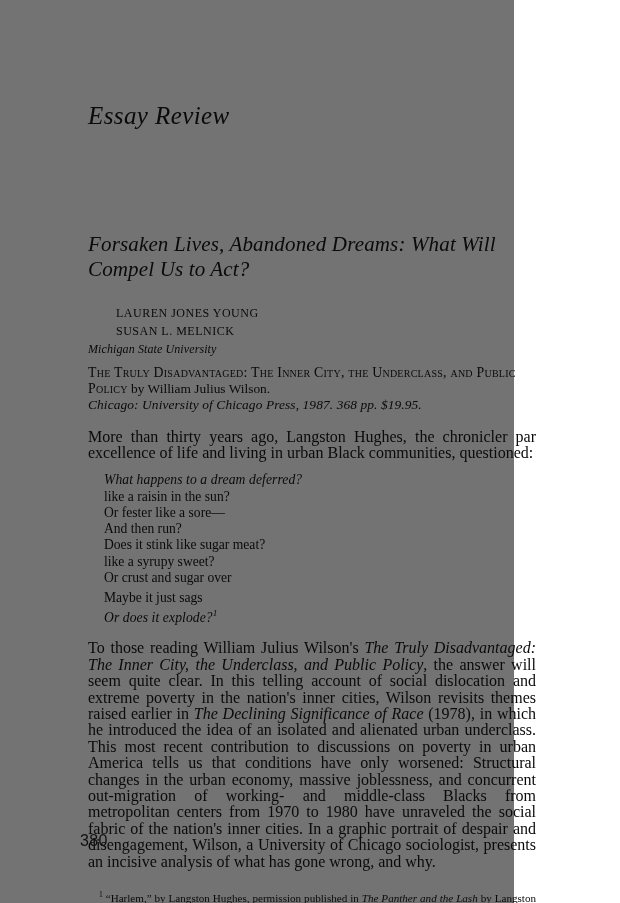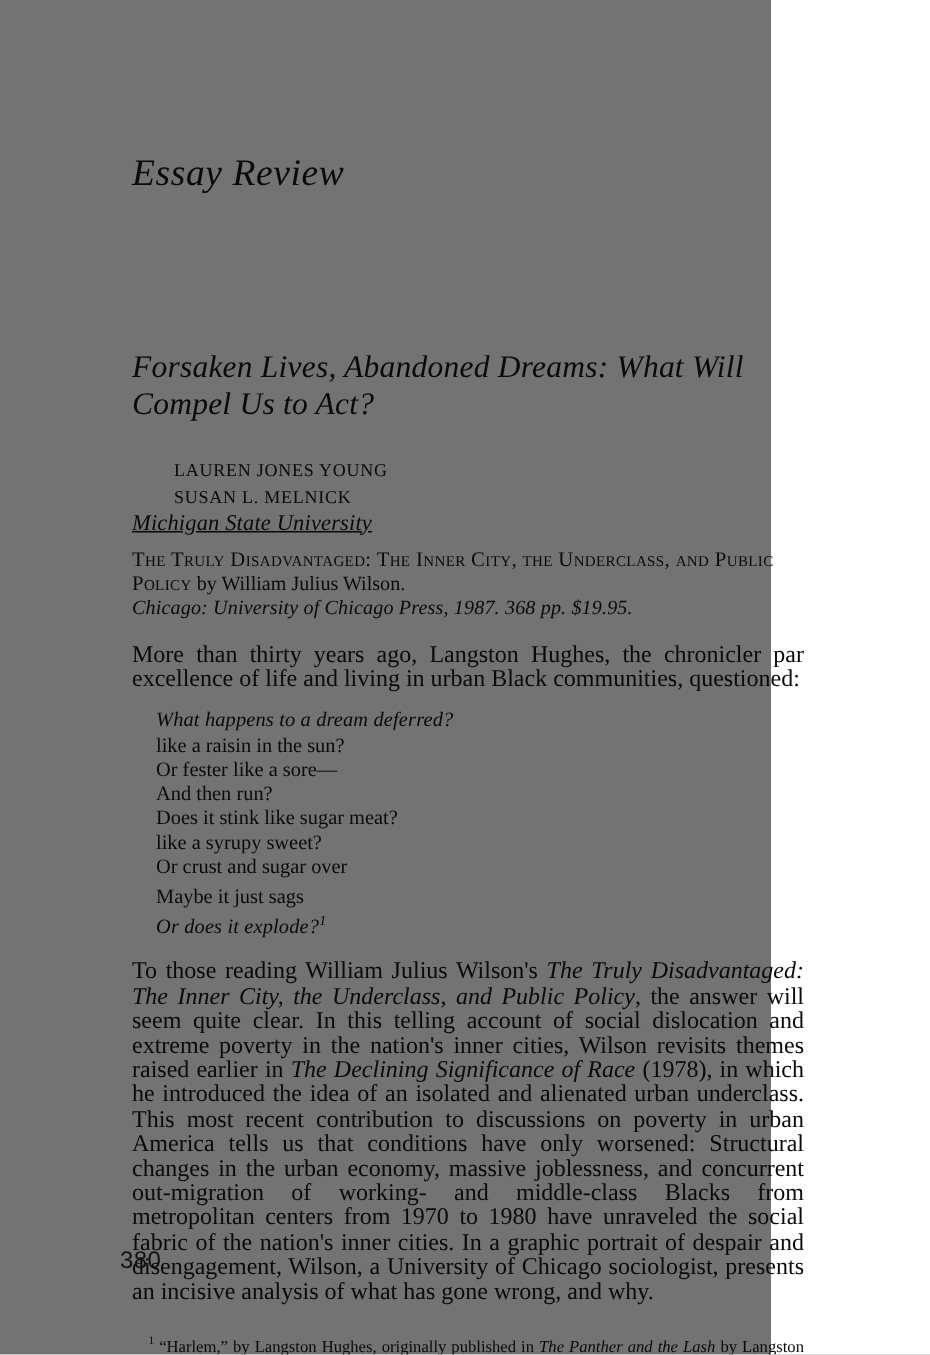--- a/index.html
+++ b/index.html
@@ -61,24 +61,23 @@
   .author-name {
     display: block;
     font-size: 12px;
     line-height: 17.6px;
     letter-spacing: 0.5px;
     margin-left: 28px;
   }
   .affiliation {
     display: block;
     font-style: italic;
-    font-size: 15px;
+    font-size: 12px;
     line-height: 17.5px;
     letter-spacing: 0.1px;
-    text-decoration: underline;
   }
 
   
   .citation {
     margin: 0;
     padding-top: 7px;
     font-size: 13.4px;
     line-height: 16.2px;
   }
   .citation .smallcaps {
@@ -196,21 +195,21 @@
         <span class="poem-line">And then run?</span>
         <span class="poem-line">Does it stink like sugar meat?</span>
         <span class="poem-line">like a syrupy sweet?</span>
         <span class="poem-line">Or crust and sugar over</span>
         <span class="poem-line gap">Maybe it just sags</span>
         <span class="poem-line ital gap">Or does it explode?<sup>1</sup></span>
       </div>
 
     <p class="body-para para-main"><span>To those reading William Julius Wilson's </span><i>The Truly Disadvantaged: The Inner City, the Underclass, and Public Policy</i><span>, the answer will seem quite clear. In this telling account of social dislocation and extreme poverty in the nation's inner cities, Wilson revisits themes raised earlier in </span><i>The Declining Significance of Race</i><span> (1978), in which he introduced the idea of an isolated and alienated urban underclass. This most recent contribution to discussions on poverty in urban America tells us that conditions have only worsened: Structural changes in the urban economy, massive joblessness, and concurrent out-migration of working- and middle-class Blacks from metropolitan centers from 1970 to 1980 have unraveled the social fabric of the nation's inner cities. In a graphic portrait of despair and disengagement, Wilson, a University of Chicago sociologist, presents an incisive analysis of what has gone wrong, and why.</span></p>
 
-    <p class="footnote"><span class="fn-indent"></span><sup>1</sup><span> “Harlem,” by Langston Hughes, originally published in </span><i>The Panther and the Lash</i><span> by Langston Hughes (Alfred A. Knopf, 1971). Copyright © Langston Hughes. Reprinted with permission.</span></p>
+    <p class="footnote"><span class="fn-indent"></span><sup>1</sup><span> “Harlem,” by Langston Hughes, permission published in </span><i>The Panther and the Lash</i><span> by Langston Hughes (Alfred A. Knopf, 1971). Copyright © Langston Hughes. Reprinted with permission.</span></p>
 
     <div class="imprint">
       <span class="imprint-line"><i class="imprint-journal">Harvard Educational Review</i><span>   Vol. 58   No. 3   August 1988</span></span>
 
     </div>
 
   </div>
 
   <div class="folio">380</div>
 </div>

